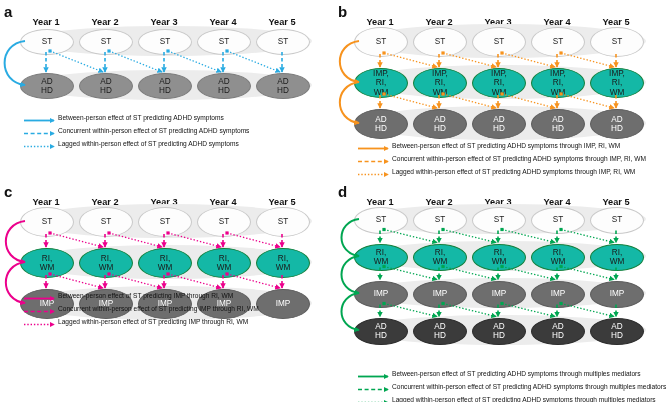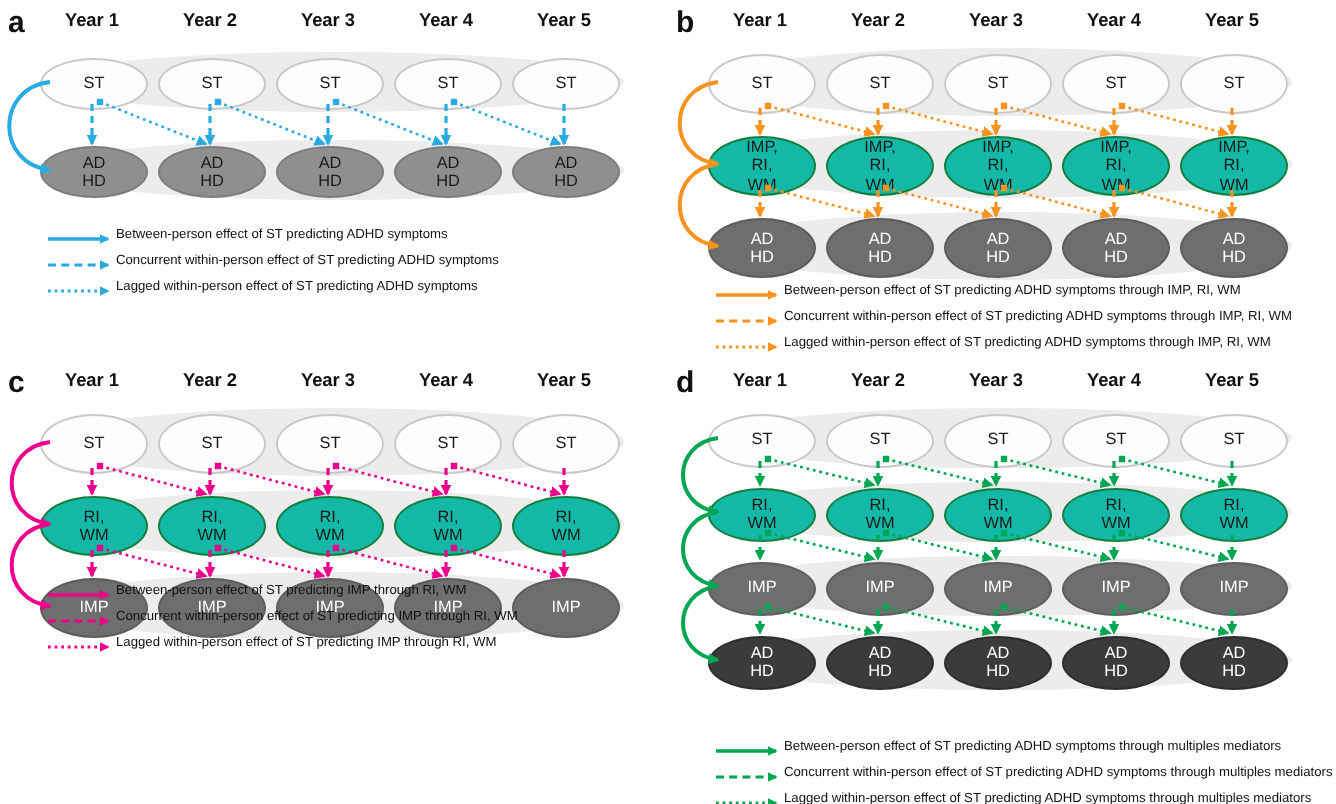--- a/index.html
+++ b/index.html
@@ -1,21 +1,21 @@
 <!DOCTYPE html>
 <html><head>
 <meta charset="utf-8">
 <style>
   html,body{margin:0;padding:0;background:#ffffff;}
   body{width:668px;height:402px;overflow:hidden;
        font-family:"Liberation Sans","DejaVu Sans",sans-serif;}
   .figure{position:relative;width:668px;height:402px;}
   .panel{position:absolute;}
   .panel-letter{position:absolute;left:0;top:0;font-size:15px;font-weight:bold;color:#111;line-height:1;}
-  .years{position:absolute;left:0;top:0;width:100%;height:16px;}
+  .years{position:absolute;left:0;top:12px;width:100%;height:16px;}
   .year-label{position:absolute;font-size:9.2px;font-weight:bold;color:#111;text-align:center;width:54px;}
   .diagram{position:absolute;left:0;}
   .band{position:absolute;border-radius:50%/50%;background:#ececec;}
   .node{position:absolute;border-radius:50%/50%;
         display:flex;flex-direction:column;align-items:center;justify-content:center;
         font-size:8.2px;line-height:9.3px;text-align:center;}
   .node span{display:block;white-space:nowrap;}
   .n-st{background:#fdfdfd;border:1px solid #c9c9c9;color:#1a1a1a;}
   .n-mid1{background:#14b8a6;border:1px solid #15803d;color:#1a1a1a;}
   .n-mid2{background:#6e6e6e;border:1px solid #5d5d5d;color:#ffffff;}

